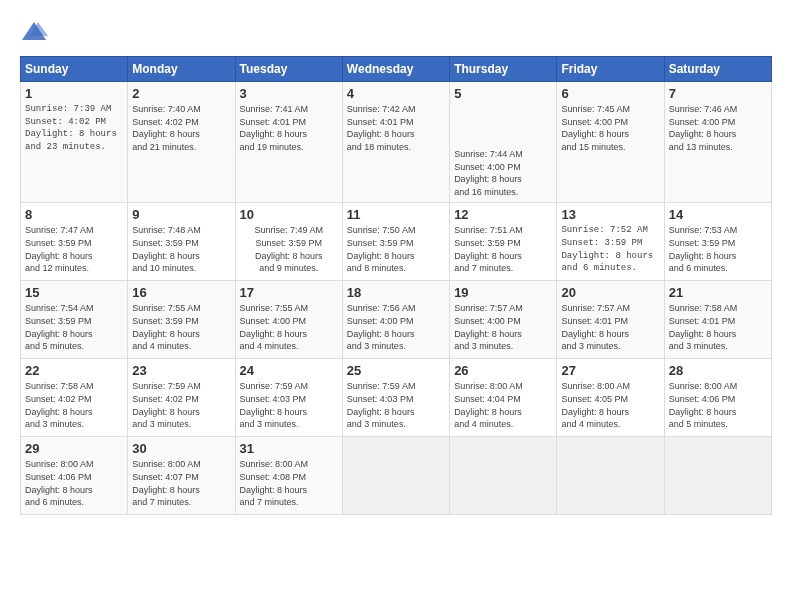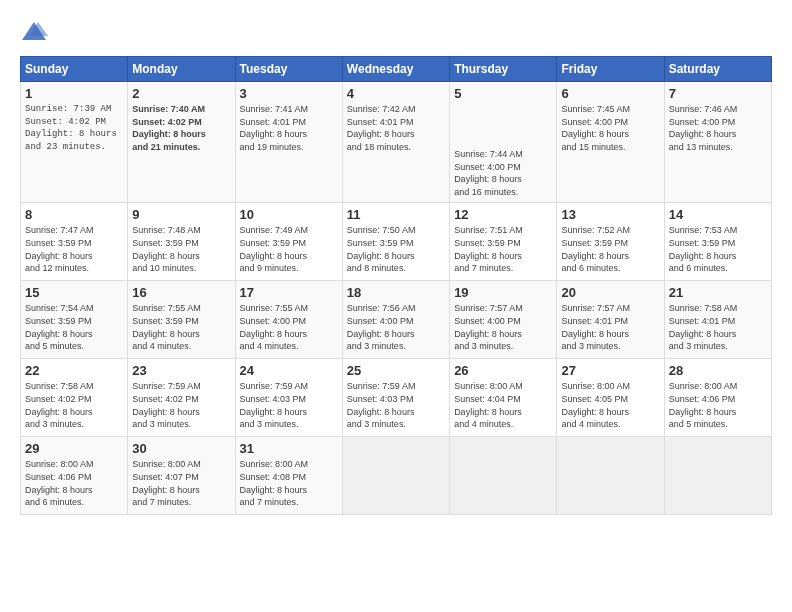--- a/index.html
+++ b/index.html
@@ -140,21 +140,21 @@
     <tr>
           <td>
             <span class="day-num">1</span>
             <div class="day-info" style="white-space: pre-line; font-family: Liberation Mono, monospace;">Sunrise: 7:39 AM
 Sunset: 4:02 PM
 Daylight: 8 hours
 and 23 minutes.</div>
           </td>
           <td>
             <span class="day-num">2</span>
-            <div class="day-info" style="white-space: pre-line; font-weight: bold;">Sunrise: 7:40 AM
+            <div class="day-info" style="white-space: pre-line;">Sunrise: 7:40 AM
 Sunset: 4:02 PM
 Daylight: 8 hours
 and 21 minutes.</div>
           </td>
           <td>
             <span class="day-num">3</span>
             <div class="day-info" style="white-space: pre-line;">Sunrise: 7:41 AM
 Sunset: 4:01 PM
 Daylight: 8 hours
 and 19 minutes.</div>
@@ -198,42 +198,42 @@
           </td>
           <td>
             <span class="day-num">9</span>
             <div class="day-info" style="white-space: pre-line;">Sunrise: 7:48 AM
 Sunset: 3:59 PM
 Daylight: 8 hours
 and 10 minutes.</div>
           </td>
           <td>
             <span class="day-num">10</span>
-            <div class="day-info" style="white-space: pre-line;">Sunrise: 7:49 AM
+            <div class="day-info" style="white-space: pre-line; text-align: center;">Sunrise: 7:49 AM
 Sunset: 3:59 PM
 Daylight: 8 hours
 and 9 minutes.</div>
           </td>
           <td>
             <span class="day-num">11</span>
             <div class="day-info" style="white-space: pre-line;">Sunrise: 7:50 AM
 Sunset: 3:59 PM
 Daylight: 8 hours
 and 8 minutes.</div>
           </td>
           <td>
             <span class="day-num">12</span>
             <div class="day-info" style="white-space: pre-line;">Sunrise: 7:51 AM
 Sunset: 3:59 PM
 Daylight: 8 hours
 and 7 minutes.</div>
           </td>
           <td>
             <span class="day-num">13</span>
-            <div class="day-info" style="white-space: pre-line;">Sunrise: 7:52 AM
+            <div class="day-info" style="white-space: pre-line; font-family: Liberation Mono, monospace;">Sunrise: 7:52 AM
 Sunset: 3:59 PM
 Daylight: 8 hours
 and 6 minutes.</div>
           </td>
           <td>
             <span class="day-num">14</span>
             <div class="day-info" style="white-space: pre-line;">Sunrise: 7:53 AM
 Sunset: 3:59 PM
 Daylight: 8 hours
 and 6 minutes.</div>

